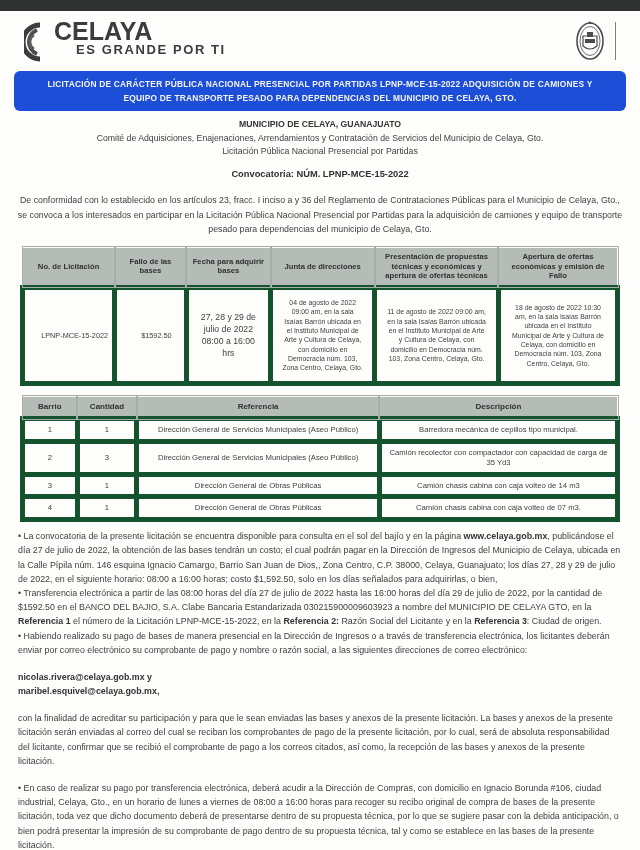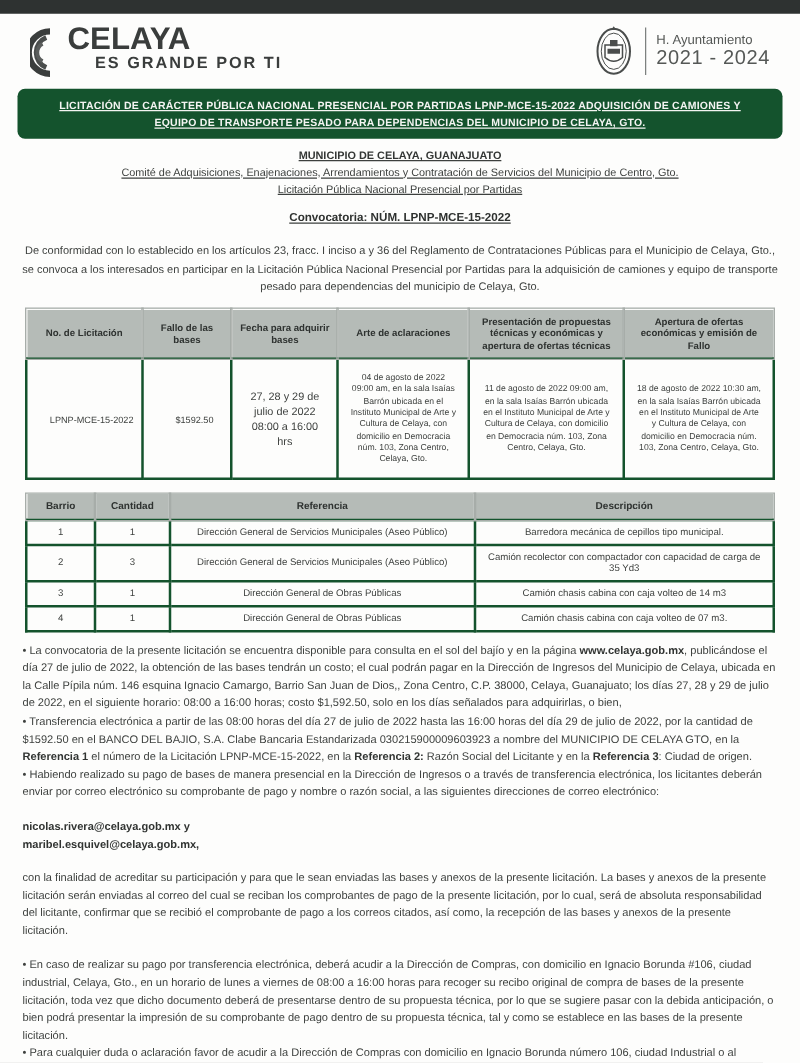--- a/index.html
+++ b/index.html
@@ -20,43 +20,43 @@
   .logo-tagline { font-size: 13px; font-weight: bold; letter-spacing: 1.6px; color: #3a3d3c; margin-left: 22px; margin-top: -2px; }
   .header-right { display: flex; align-items: center; gap: 8px; }
   .hr-divider { width: 1px; height: 38px; background: #7d817f; }
   .ayto { color: #55585
 6; }
   .ayto-1 { font-size: 10.5px; color: #555856; }
   .ayto-2 { font-size: 16px; color: #555856; letter-spacing: 0.5px; }
 
   
   .banner {
-    margin: 3px 14px 0 14px; background: #14532d; border-radius: 6px;
+    margin: 3px 14px 0 14px; background: #1d4ed8; border-radius: 6px;
     color: #f4f4f2; text-align: center; font-weight: bold; font-size: 8.4px;
-    padding: 6px 26px; line-height: 14px; letter-spacing: 0.2px; text-decoration: underline;
-  }
-
-  
-  .headings { text-align: center; margin-top: 7px; line-height: 13.5px; text-decoration: underline; }
+    padding: 6px 26px; line-height: 14px; letter-spacing: 0.2px;
+  }
+
+  
+  .headings { text-align: center; margin-top: 7px; line-height: 13.5px; }
   .h-bold { font-size: 8.7px; font-weight: bold; color: #333634; }
   .h-norm { font-size: 8.7px; color: #3d403e; }
   .h-conv { font-size: 9.3px; font-weight: bold; color: #2e312f; margin-top: 9px; }
 
   .intro { text-align: center; font-size: 8.8px; line-height: 14.6px; margin: 12px auto 0 auto; width: 608px; }
 
   
   table { border-collapse: collapse; margin: 0 auto; width: 600px; table-layout: fixed; }
   .t1 { margin-top: 10px; }
   th {
     background: #b5bbb7; color: #2e3230; font-weight: bold; font-size: 7.7px;
     border: 1.5px solid #fbfbfa; outline: 0.5px solid #a7ada9;
     padding: 4px 3px; line-height: 9.5px; text-align: center;
   }
   td {
-    border: 2px solid #14532d; text-align: center; vertical-align: middle;
+    border: 5px solid #14532d; text-align: center; vertical-align: middle;
     padding: 3px 4px; color: #3d403e;
   }
   .t1 th { height: 40px; }
   .t1 td { height: 96px; padding-left: 16px; }
   .t1 td:nth-child(1), .t1 td:nth-child(2) { font-size: 7.3px; }
   .t1 td:nth-child(3) { font-size: 8.7px; line-height: 12px; padding: 3px 8px; }
   .t1 td:nth-child(4), .t1 td:nth-child(5), .t1 td:nth-child(6) { font-size: 6.9px; line-height: 9.3px; padding: 3px 9px; }
   .t1 .c1 { width: 15.5%; } .t1 .c2 { width: 12%; } .t1 .c3 { width: 14.2%; }
   .t1 .c4 { width: 17.5%; } .t1 .c5 { width: 20.8%; } .t1 .c6 { width: 20%; }
   .t2 { margin-top: 10px; }
@@ -92,53 +92,49 @@
     <div class="header-right">
       <svg width="34" height="44" viewBox="0 0 34 44">
         <ellipse cx="17" cy="22" rx="13" ry="18" fill="none" stroke="#4a4d4c" stroke-width="1.6"></ellipse>
         <ellipse cx="17" cy="22" rx="10" ry="14.5" fill="none" stroke="#4a4d4c" stroke-width="0.8"></ellipse>
         <path d="M10 17 h14 v10 q-7 6 -14 0 z" fill="none" stroke="#4a4d4c" stroke-width="1.2"></path>
         <rect x="14" y="13" width="6" height="5" fill="#4a4d4c"></rect>
         <rect x="12" y="20" width="10" height="4" fill="#4a4d4c"></rect>
         <path d="M17 2 l2 3 h-4 z" fill="#4a4d4c"></path>
       </svg>
       <div class="hr-divider"></div>
-      <div class="ayto">
-        <div class="ayto-1">H. Ayuntamiento</div>
-        <div class="ayto-2">2021 - 2024</div>
-      </div>
     </div>
   </div>
 
   <div class="banner">LICITACIÓN DE CARÁCTER PÚBLICA NACIONAL PRESENCIAL POR PARTIDAS LPNP-MCE-15-2022 ADQUISICIÓN DE CAMIONES Y EQUIPO DE TRANSPORTE PESADO  PARA DEPENDENCIAS DEL MUNICIPIO DE CELAYA, GTO.</div>
 
   <div class="headings">
     <div class="h-bold">MUNICIPIO DE CELAYA, GUANAJUATO</div>
-    <div class="h-norm">Comité de Adquisiciones, Enajenaciones, Arrendamientos y Contratación de Servicios del Municipio de Centro, Gto.</div>
+    <div class="h-norm">Comité de Adquisiciones, Enajenaciones, Arrendamientos y Contratación de Servicios del Municipio de Celaya, Gto.</div>
     <div class="h-norm">Licitación Pública Nacional Presencial por Partidas</div>
     <div class="h-conv">Convocatoria: NÚM. LPNP-MCE-15-2022</div>
   </div>
 
   <p class="intro">De conformidad con lo establecido en los artículos 23, fracc. I inciso a y 36 del Reglamento de Contrataciones Públicas para el Municipio de Celaya, Gto., se convoca a los interesados en participar en la Licitación Pública Nacional Presencial por Partidas para la adquisición de camiones y equipo de transporte pesado para dependencias del municipio de Celaya, Gto.</p>
 
   <table class="t1">
     <colgroup>
         <col class="c1">
         <col class="c2">
         <col class="c3">
         <col class="c4">
         <col class="c5">
         <col class="c6">
       </colgroup>
     <thead>
       <tr>
         <th>No. de Licitación</th>
         <th>Fallo de las bases</th>
         <th>Fecha para adquirir bases</th>
-        <th>Arte de aclaraciones</th>
+        <th>Junta de direcciones</th>
         <th>Presentación de propuestas técnicas y económicas y apertura de ofertas técnicas</th>
         <th>Apertura de ofertas económicas y emisión de Fallo</th>
       </tr>
     </thead>
     <tbody>
       <tr>
         <td>LPNP-MCE-15-2022</td>
         <td>$1592.50</td>
         <td>27, 28 y 29 de julio de 2022 08:00 a 16:00 hrs</td>
         <td>04 de agosto de 2022 09:00 am, en la sala Isaías Barrón ubicada en el Instituto Municipal de Arte y Cultura de Celaya, con domicilio en Democracia núm. 103, Zona Centro, Celaya, Gto.</td>

